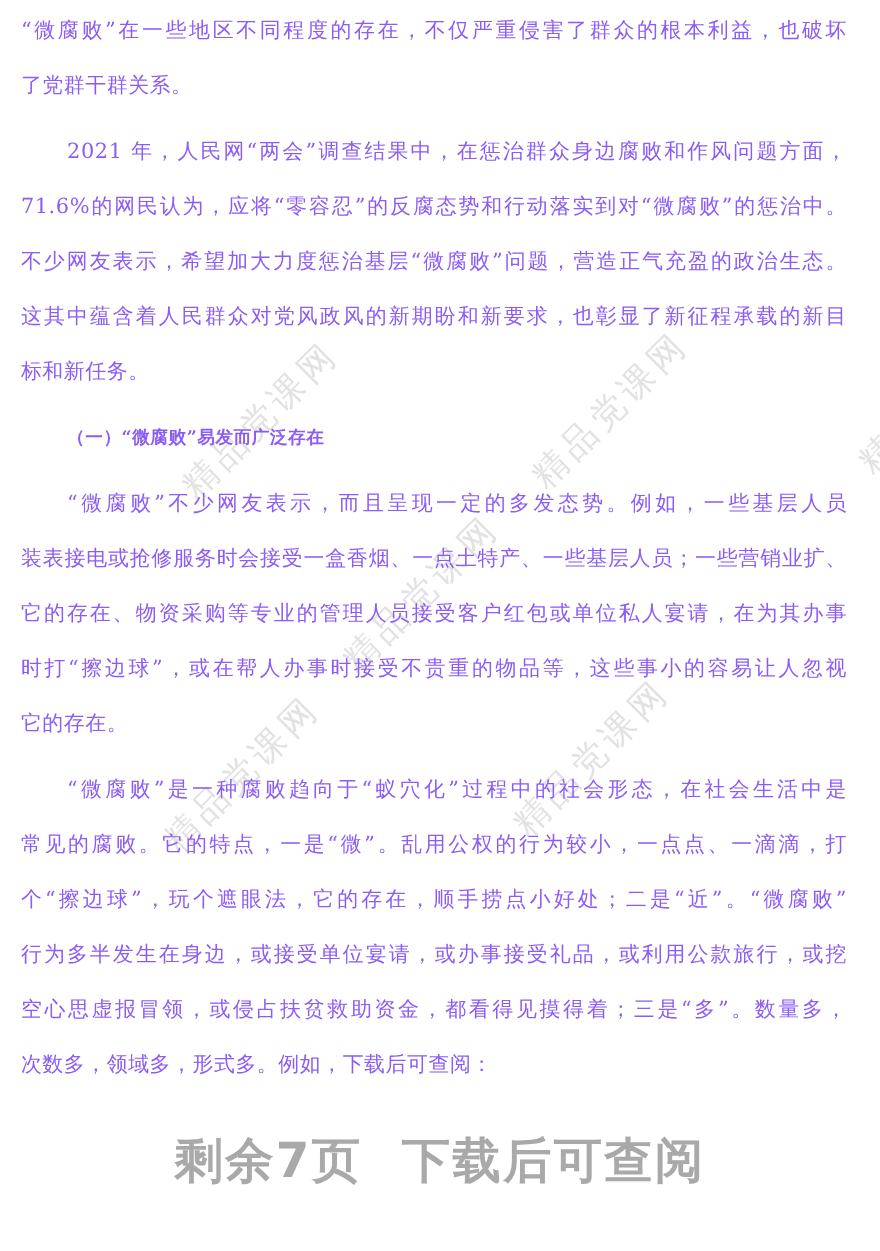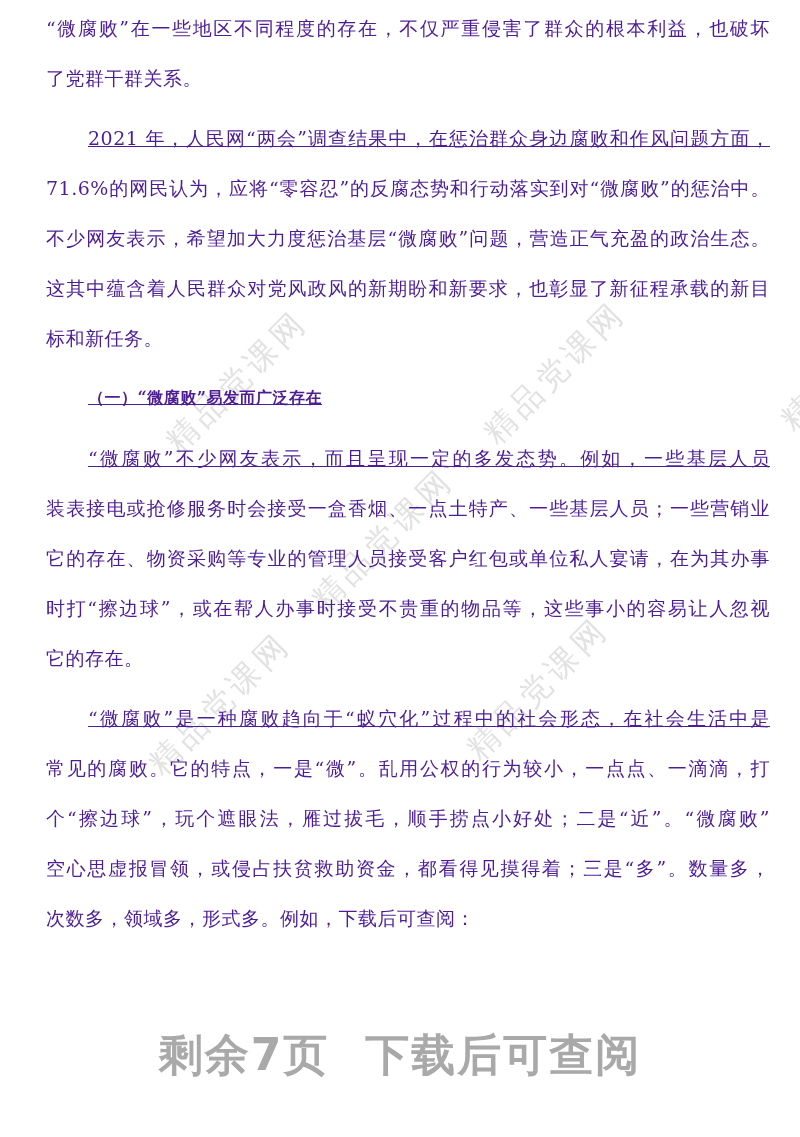--- a/index.html
+++ b/index.html
@@ -23,36 +23,36 @@
   }
   .wm-1{left:237px;top:382px;}
   .wm-2{left:555px;top:373px;}
   .wm-3{left:383px;top:540px;}
   .wm-4{left:220px;top:704px;}
   .wm-5{left:538px;top:689px;}
   .wm-6{left:852px;top:360px;}
   
   .content{
     position:relative;z-index:1;
-    padding:3px 30px 0 46px;
-    color:#4c1d95;
+    padding:3px 30px 0 19px;
+    color:#8b5cf6;
   }
   .para{margin:0;}
   .para + .para{margin-top:10px;}
   .line{
     height:50px;
     line-height:50px;
     font-size:19px;
     letter-spacing:0.5px;
     text-align:justify;
     text-align-last:justify;
     text-justify:inter-character;
     overflow:hidden;
   }
-  .line.indent{padding-left:42px;text-decoration:underline;}
+  .line.indent{padding-left:42px;}
   .line.last{text-align:left;text-align-last:left;}
   .para-heading .line{
     font-weight:bold;
     font-size:16px;
     text-align:left;
     text-align-last:left;
   }
   
   .footer{
     position:absolute;z-index:1;
@@ -104,21 +104,22 @@
       <div class="line indent">“微腐败”不少网友表示，而且呈现一定的多发态势。例如，一些基层人员</div>
       <div class="line">装表接电或抢修服务时会接受一盒香烟、一点土特产、一些基层人员；一些营销业扩、</div>
       <div class="line">它的存在、物资采购等专业的管理人员接受客户红包或单位私人宴请，在为其办事</div>
       <div class="line">时打“擦边球”，或在帮人办事时接受不贵重的物品等，这些事小的容易让人忽视</div>
       <div class="line last">它的存在。</div>
     </div>
 
     <div class="para">
       <div class="line indent">“微腐败”是一种腐败趋向于“蚁穴化”过程中的社会形态，在社会生活中是</div>
       <div class="line">常见的腐败。它的特点，一是“微”。乱用公权的行为较小，一点点、一滴滴，打</div>
-      <div class="line">个“擦边球”，玩个遮眼法，雁过拔毛，顺手捞点小好处；二是“近”。“微腐败”</div>
+      <div class="line">个“擦边球”，玩个遮眼法，它的存在，顺手捞点小好处；二是“近”。“微腐败”</div>
+      <div class="line">行为多半发生在身边，或接受单位宴请，或办事接受礼品，或利用公款旅行，或挖</div>
       <div class="line">空心思虚报冒领，或侵占扶贫救助资金，都看得见摸得着；三是“多”。数量多，</div>
       <div class="line last">次数多，领域多，形式多。例如，下载后可查阅：</div>
     </div>
 
   </div>
 
   <div class="footer">
     <span>剩余7页</span><span class="dl">下载后可查阅</span>
   </div>
 

